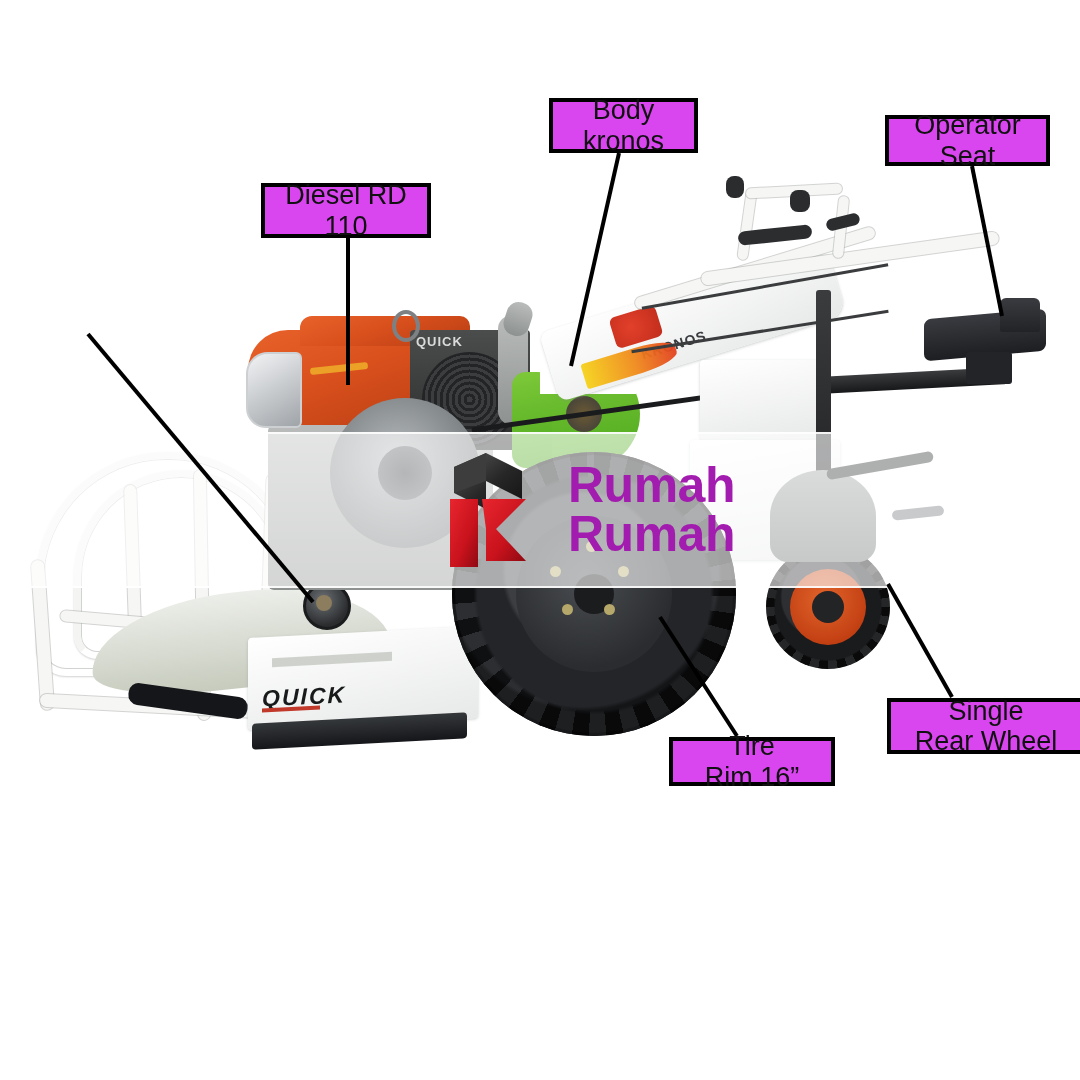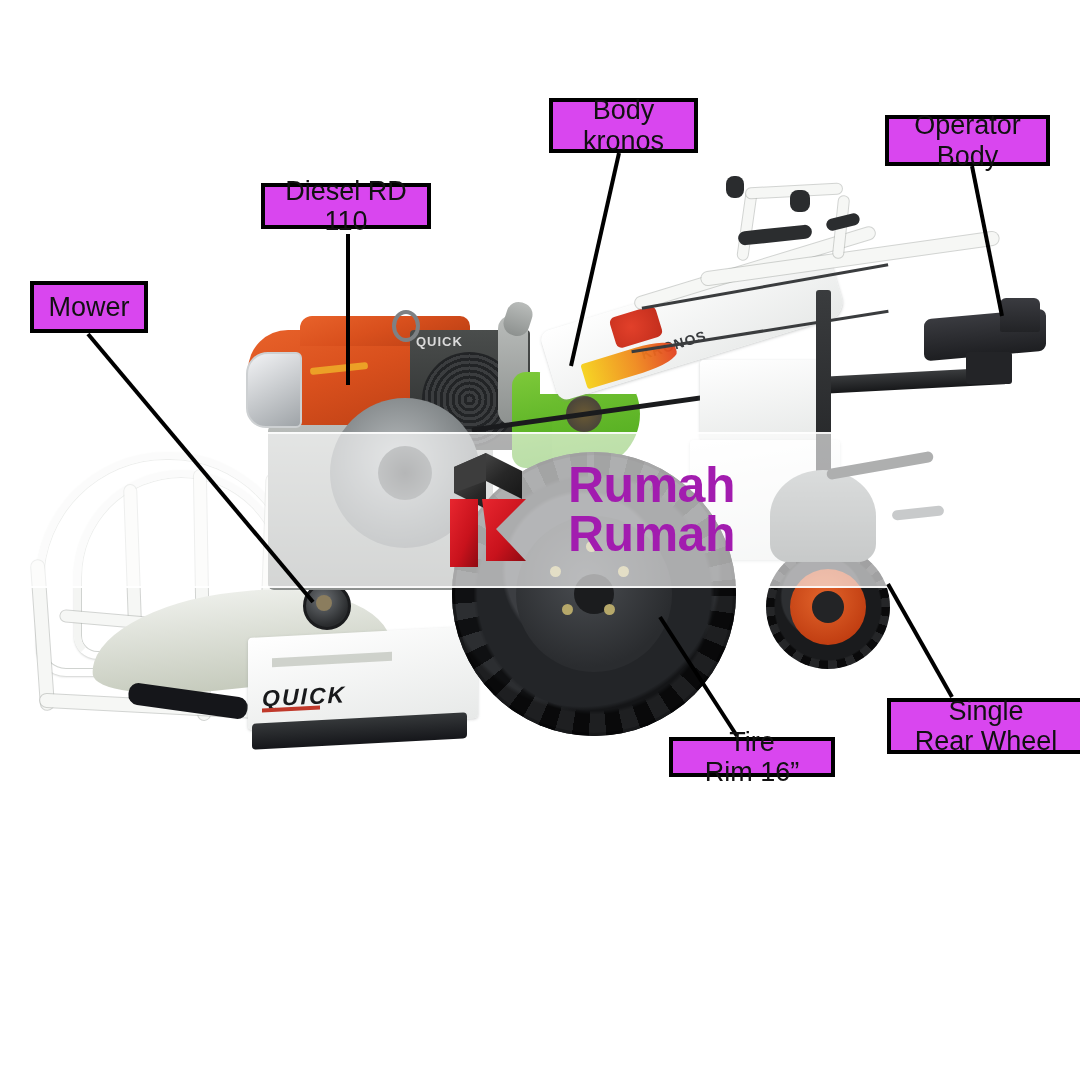--- a/index.html
+++ b/index.html
@@ -186,33 +186,30 @@
 
   <svg id="leaders">
       <line x1="88" y1="334" x2="313" y2="602" stroke="#000" stroke-width="4"></line>
       <line x1="348" y1="234" x2="348" y2="385" stroke="#000" stroke-width="4"></line>
       <line x1="619" y1="153" x2="571" y2="366" stroke="#000" stroke-width="4"></line>
       <line x1="972" y1="166" x2="1002" y2="316" stroke="#000" stroke-width="4"></line>
       <line x1="737" y1="736" x2="660" y2="617" stroke="#000" stroke-width="4"></line>
       <line x1="952" y1="697" x2="888" y2="584" stroke="#000" stroke-width="4"></line>
     </svg>
 
-  <div class="callout" id="c0" style="left: 30px; top: 281px; width: 118px; height: 52px;">
-      <span>Mower</span>
-    </div>
-  <div class="callout" id="c1" style="left: 261px; top: 183px; width: 170px; height: 46px;">
+  <div class="callout" id="c1" style="left: 261px; top: 183px; width: 170px; height: 55px;">
       <span>Diesel RD 110</span>
     </div>
   <div class="callout" id="c2" style="left: 549px; top: 98px; width: 149px; height: 55px;">
       <span>Body kronos</span>
     </div>
   <div class="callout" id="c3" style="left: 885px; top: 115px; width: 165px; height: 51px;">
-      <span>Operator Body</span>
-    </div>
-  <div class="callout" id="c4" style="left: 669px; top: 737px; width: 166px; height: 40px;">
+      <span>Operator Seat</span>
+    </div>
+  <div class="callout" id="c4" style="left: 669px; top: 737px; width: 166px; height: 49px;">
       <span>Tire
 Rim 16”</span>
     </div>
   <div class="callout" id="c5" style="left: 887px; top: 698px; width: 198px; height: 56px;">
       <span>Single
 Rear Wheel</span>
     </div>
 
 </div>
 

